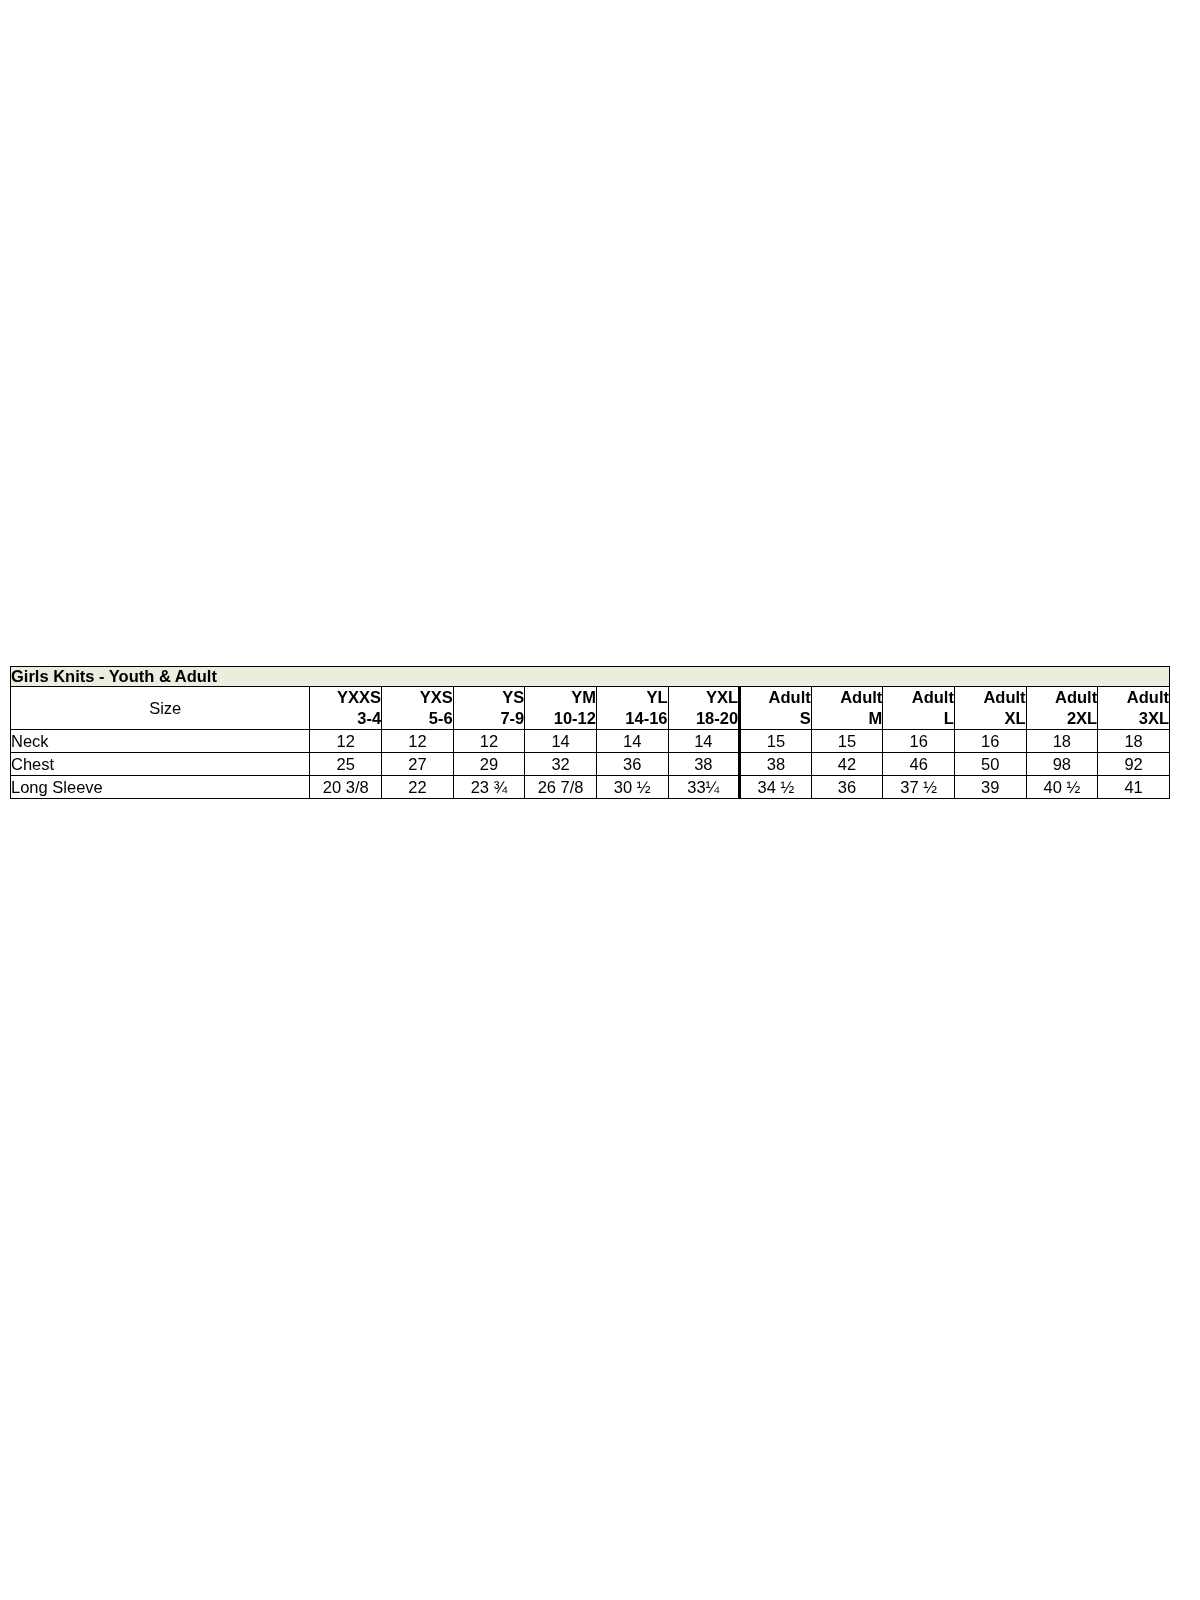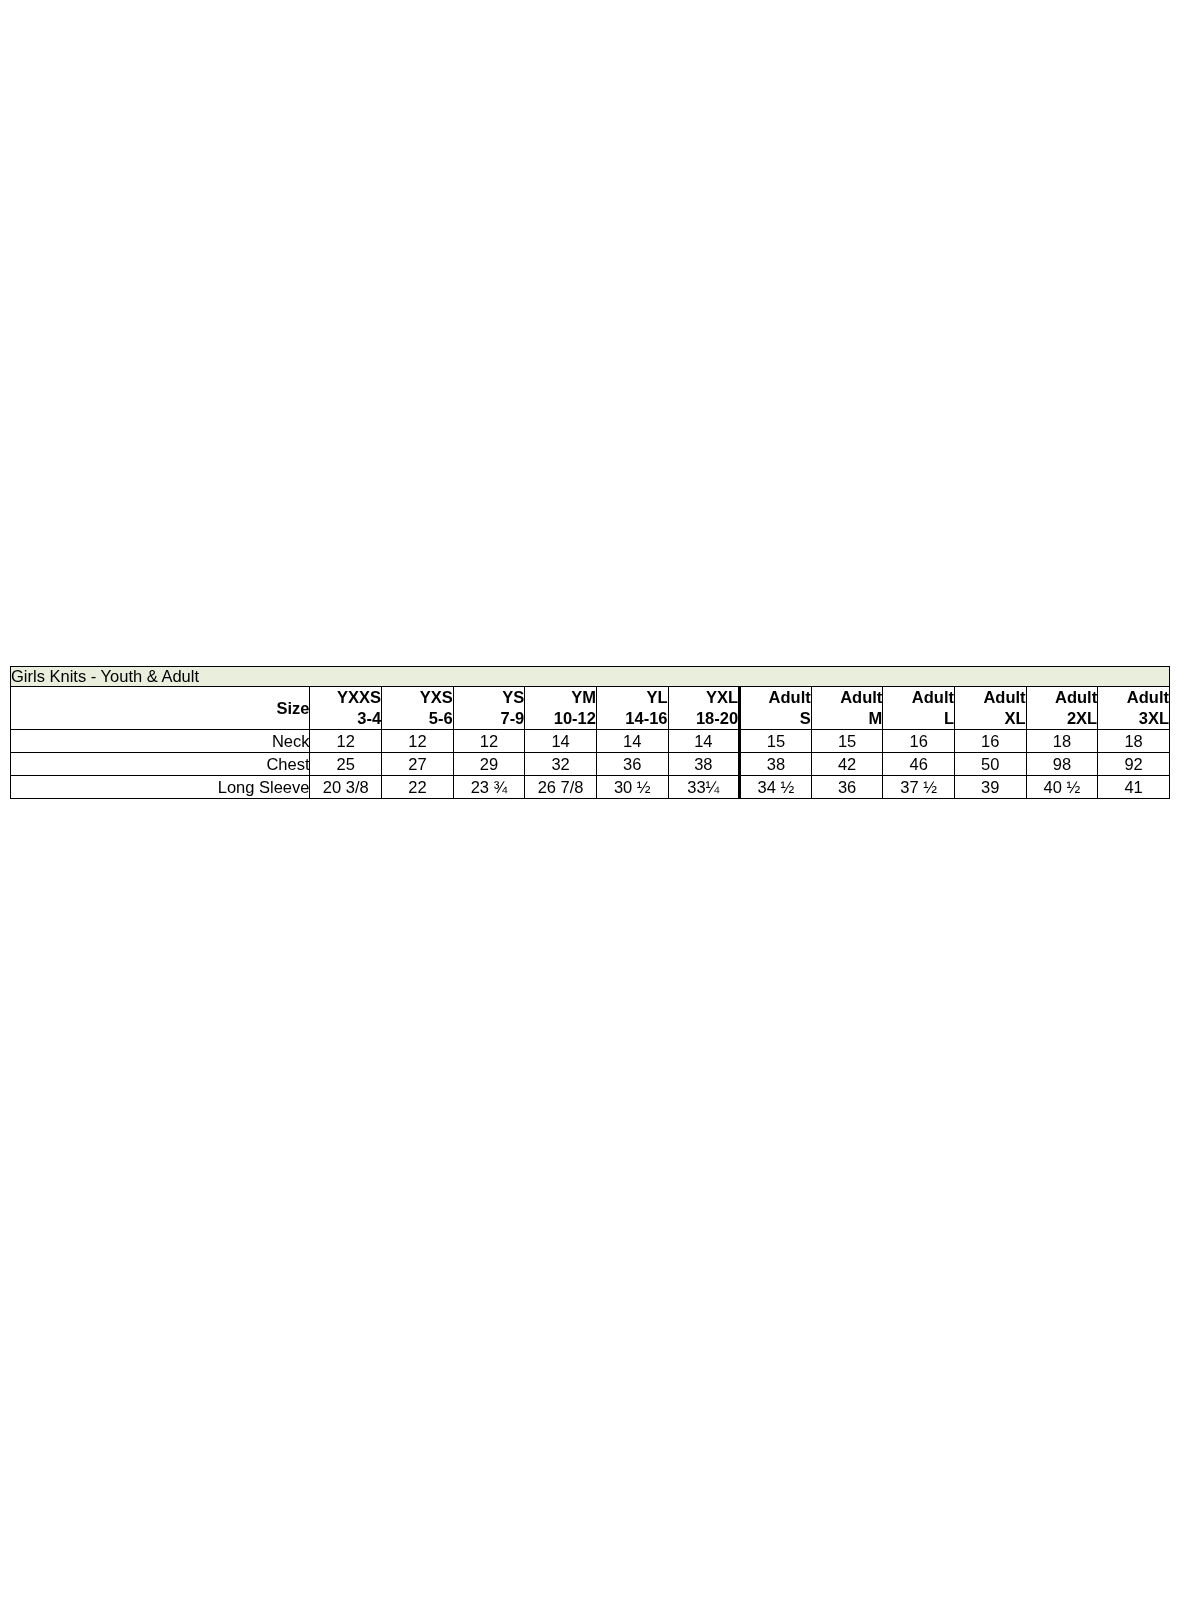--- a/index.html
+++ b/index.html
@@ -34,53 +34,53 @@
   table.size-chart td,
   table.size-chart th {
     border: 1px solid #000000;
     padding: 0;
     margin: 0;
   }
   
   .title-cell {
     background: #e9eedd;
     text-align: left;
-    font-weight: normal;
+    font-weight: bold;
     font-size: 16.5px;
     padding: 9px 10px 10px 10px;
     border: 1px solid #000000;
     color: #000;
   }
   
   .hdr-row td {
     background: #ffffff;
     font-weight: bold;
     font-size: 16.5px;
     text-align: right;
     vertical-align: middle;
     line-height: 1.25;
     padding: 7px 2px 8px 2px;
     height: 42px;
   }
   .hdr-row td.label-col {
-    text-align: right;
+    text-align: center;
     padding-left: 10px;
-    font-weight: bold;
+    font-weight: normal;
   }
   .hdr-line2 { display: block; }
   
   .body-row td {
     font-size: 16.5px;
     text-align: center;
     vertical-align: middle;
     padding: 9px 2px 10px 2px;
     height: 22px;
   }
   .body-row td.label-col {
-    text-align: right;
+    text-align: left;
     padding-left: 0;
   }
   
   col.c-label { width: 299px; }
   col.c-size  { width: 71.5px; }
   col.c-adult { width: 71.5px; }
   
   .divider-left {
     border-left: 3px solid #000000 !important;
   }

